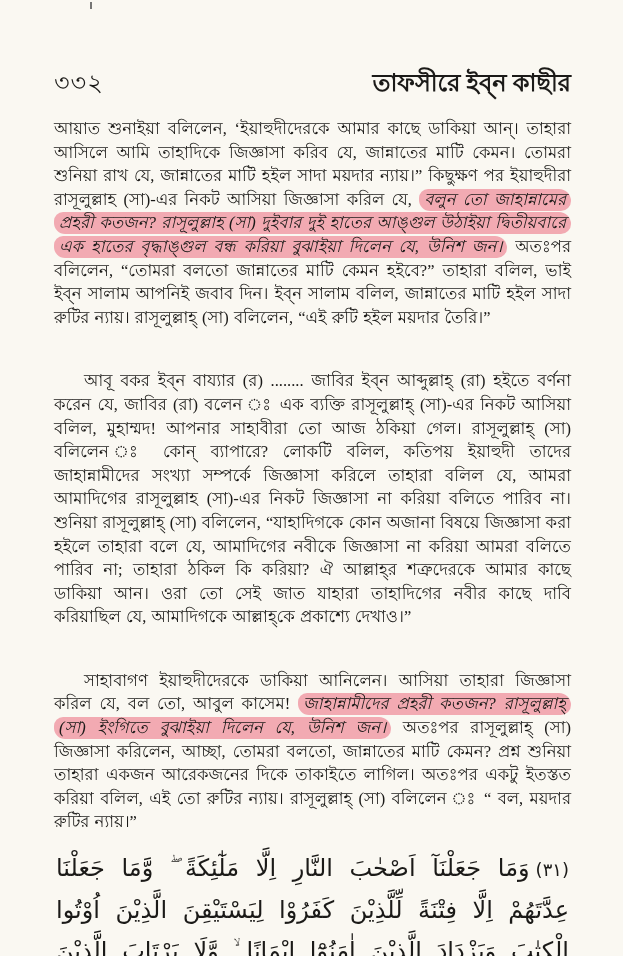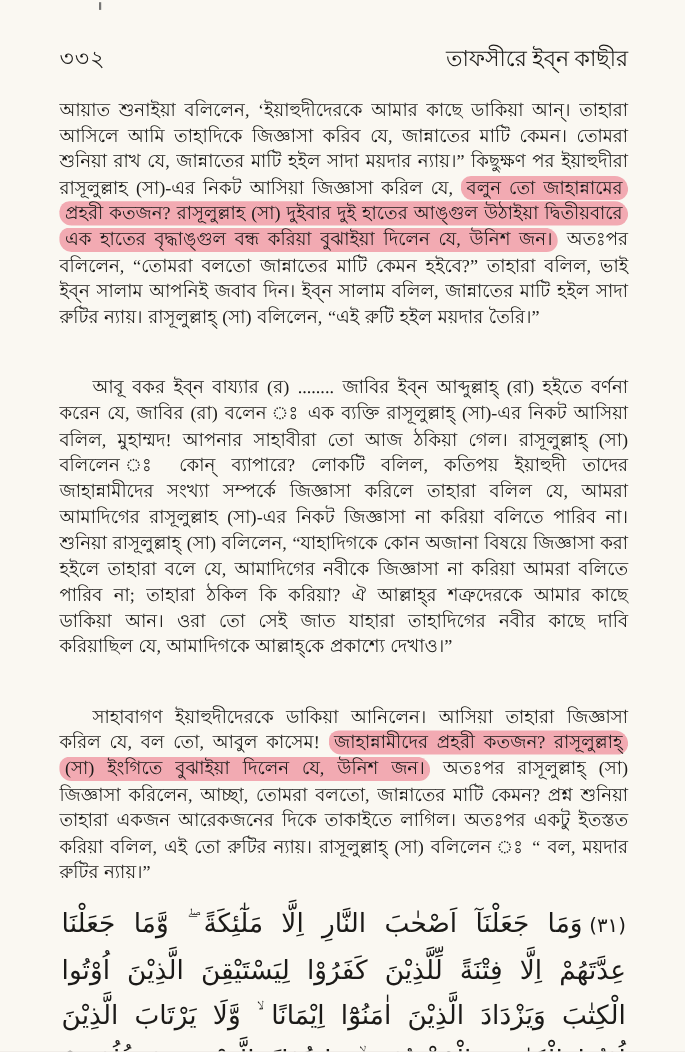--- a/index.html
+++ b/index.html
@@ -20,40 +20,42 @@
   }
   .scan-tick{
     position:absolute;top:2px;left:90px;width:2px;height:7px;
     background:#555;opacity:.8;
   }
   .inner{
     padding:42px 52px 0 54px;
   }
   .running-head{
     display:flex;justify-content:space-between;align-items:flex-end;
-    font-size:20px;line-height:24px;
+    font-size:24px;line-height:24px;
     margin-bottom:22px;
+    margin-top:29px;
   }
   .page-num{letter-spacing:1px;}
-  .running-title{font-weight:400;}
+  .running-title{font-weight:700;}
   .bn{
     font-size:16.5px;
     line-height:23.6px;
     text-align:justify;
     margin:0 0 8px 0;
     word-spacing:1px;
   }
   .bn.indent{text-indent:30px;margin-top:40px;}
   mark.hl{
     background:var(--hl);
     color:inherit;
     padding:1px 5px 2px 5px;
     border-radius:9px 12px 10px 11px;
     -webkit-box-decoration-break:clone;
     box-decoration-break:clone;
+    font-style:italic;
   }
   .ar{
     direction:rtl;
     font-family:"DejaVu Sans",sans-serif;
     font-size:24px;
     line-height:41px;
     text-align:justify;
     text-align-last:center;
     margin:14px 2px 0 2px;
     word-spacing:2px;

